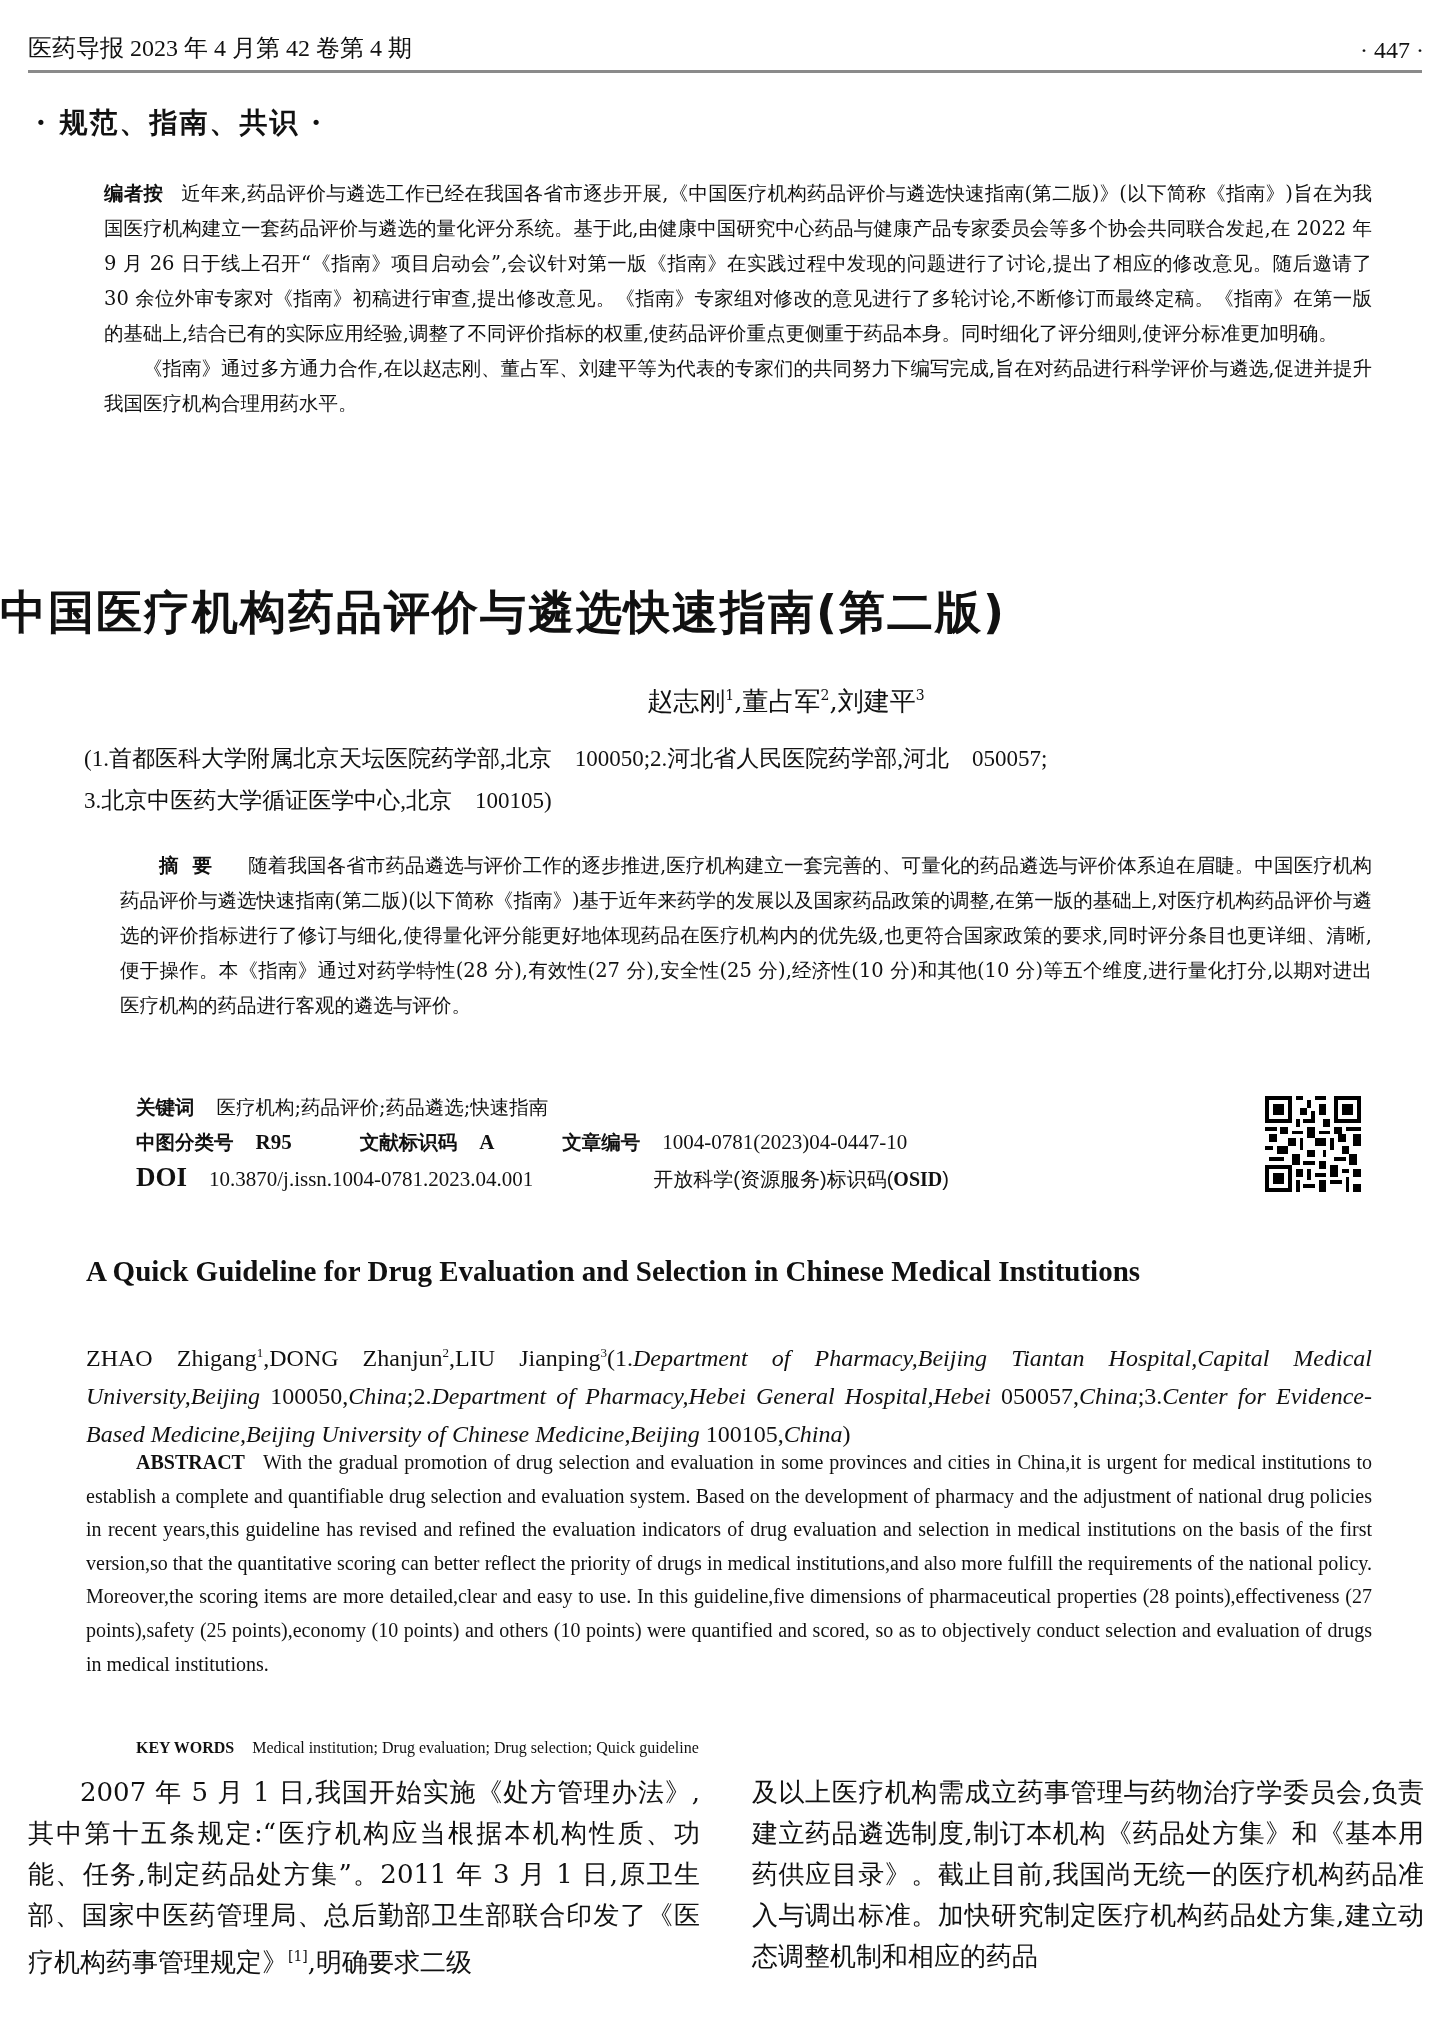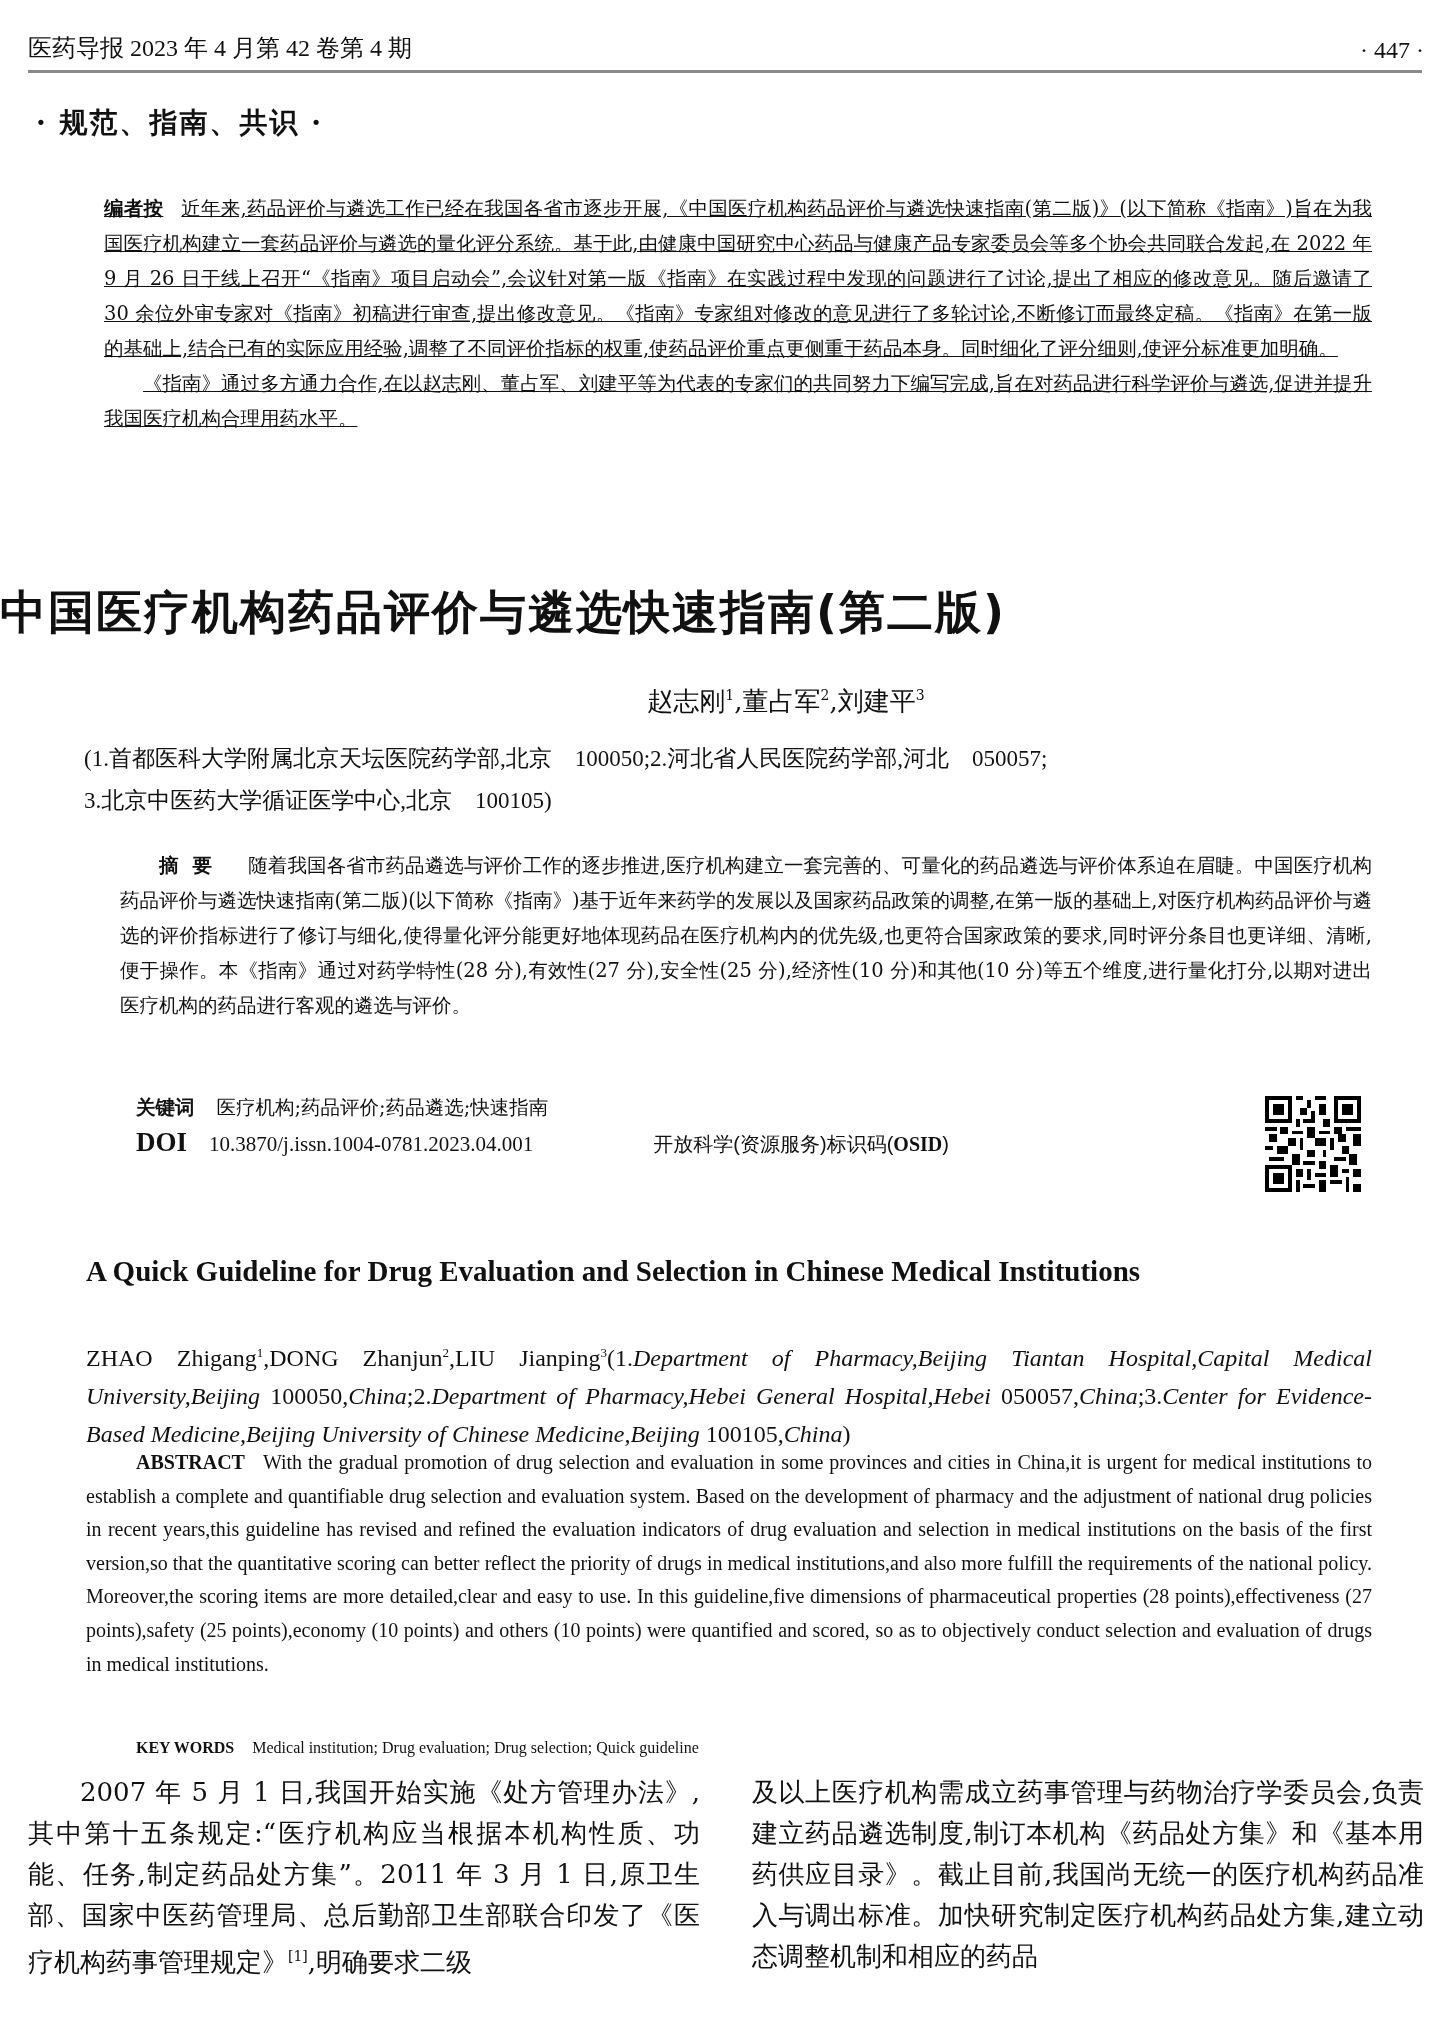--- a/index.html
+++ b/index.html
@@ -1,20 +1,20 @@
 <!DOCTYPE html>
 <html><head>
 <meta charset="utf-8">
 <style>
   html,body{margin:0;padding:0;background:#fff;}
   body{width:1452px;height:2039px;position:relative;overflow:hidden;color:#111;font-family:"DejaVu Serif","Liberation Serif",serif;}
   .hdr{position:absolute;left:28px;right:28px;top:22px;height:42px;display:flex;justify-content:space-between;align-items:flex-end;font-family:"Liberation Serif","DejaVu Serif",serif;font-size:24px;}
   .hdr-rule{position:absolute;left:28px;right:30px;top:70px;height:3px;background:#8a8a8a;}
   .section-tag{position:absolute;left:36px;top:104px;font-size:28px;font-weight:bold;letter-spacing:2px;font-family:"DejaVu Serif",serif;}
-  .ednote{position:absolute;left:104px;right:80px;top:191px;font-size:19.5px;line-height:35px;text-align:justify;text-decoration:underline;}
+  .ednote{position:absolute;left:104px;right:80px;top:176px;font-size:19.5px;line-height:35px;text-align:justify;}
   .ednote p{margin:0;}
   .ednote .lead{font-family:"DejaVu Sans",sans-serif;font-weight:bold;margin-right:18px;}
   .ednote p.p2{text-indent:2em;}
   .title{position:absolute;left:0;right:0;top:582px;font-family:"DejaVu Sans","Liberation Sans",sans-serif;font-size:46px;font-weight:bold;letter-spacing:2px;}
   .authors{position:absolute;left:0;right:0;top:684px;text-align:center;font-size:26px;padding-left:120px;}
   .authors sup{font-size:14px;}
   .affil{position:absolute;left:84px;right:80px;top:738px;font-family:"Liberation Serif",serif;font-size:23px;line-height:42px;}
   .abs-cn{position:absolute;left:120px;right:80px;top:848px;font-size:19.5px;line-height:35px;text-align:justify;}
   .abs-cn .lead{font-family:"DejaVu Sans",sans-serif;font-weight:bold;margin-right:22px;letter-spacing:14px;}
   .meta{position:absolute;left:136px;top:1090px;font-size:19.5px;line-height:35px;}
@@ -70,20 +70,28 @@
 
 <div class="abs-cn">
   <span class="lead" style="padding-left:2em">摘要</span><span>随着我国各省市药品遴选与评价工作的逐步推进,医疗机构建立一套完善的、可量化的药品遴选与评价体系迫在眉睫。中国医疗机构药品评价与遴选快速指南(第二版)(以下简称《指南》)基于近年来药学的发展以及国家药品政策的调整,在第一版的基础上,对医疗机构药品评价与遴选的评价指标进行了修订与细化,使得量化评分能更好地体现药品在医疗机构内的优先级,也更符合国家政策的要求,同时评分条目也更详细、清晰,便于操作。本《指南》通过对药学特性(28 分),有效性(27 分),安全性(25 分),经济性(10 分)和其他(10 分)等五个维度,进行量化打分,以期对进出医疗机构的药品进行客观的遴选与评价。</span>
 </div>
 
 <div class="meta">
   <div class="row">
       <span class="k">关键词</span>
       <span>医疗机构;药品评价;药品遴选;快速指南</span>
     </div>
+  <div class="row">
+    <span class="k">中图分类号</span>
+      <span class="vb">R95</span>
+    <span class="k2">文献标识码</span>
+      <span class="vb">A</span>
+    <span class="k2">文章编号</span>
+      <span class="v">1004-0781(2023)04-0447-10</span>
+  </div>
   <div class="row">
     <span class="k" style="font-family:'Liberation Serif',serif;font-size:27px">DOI</span>
       <span class="v">10.3870/j.issn.1004-0781.2023.04.001</span>
     <span class="osid"><span>开放科学(资源服务)标识码(</span><b>OSID</b><span>)</span></span>
   </div>
 </div>
 
 <svg class="qr" viewBox="0 0 25 25" shape-rendering="crispEdges">
   <rect width="25" height="25" fill="#fff"></rect>
   <g fill="#000">

